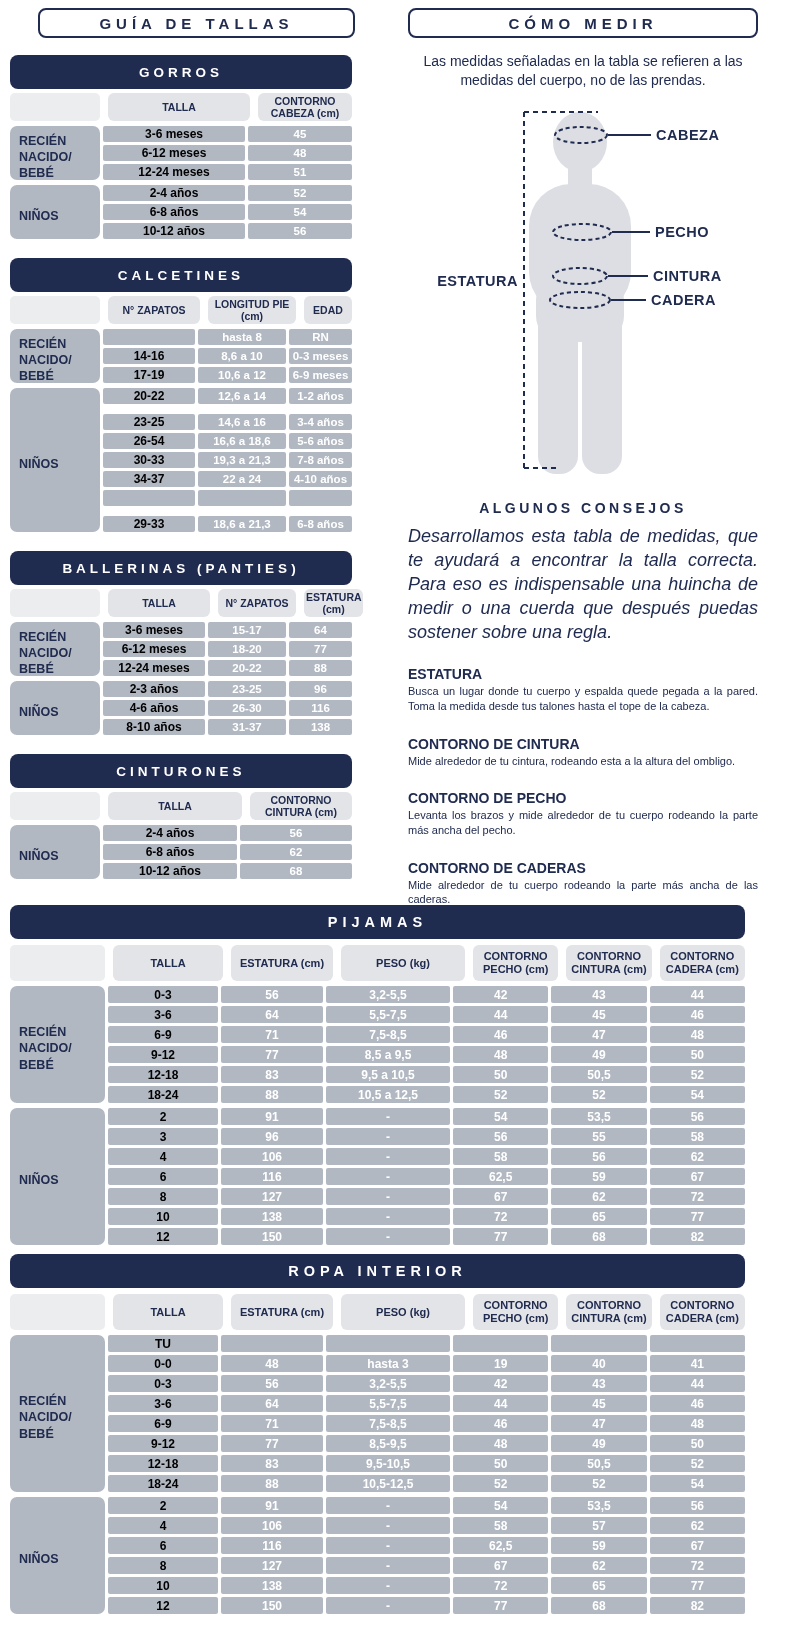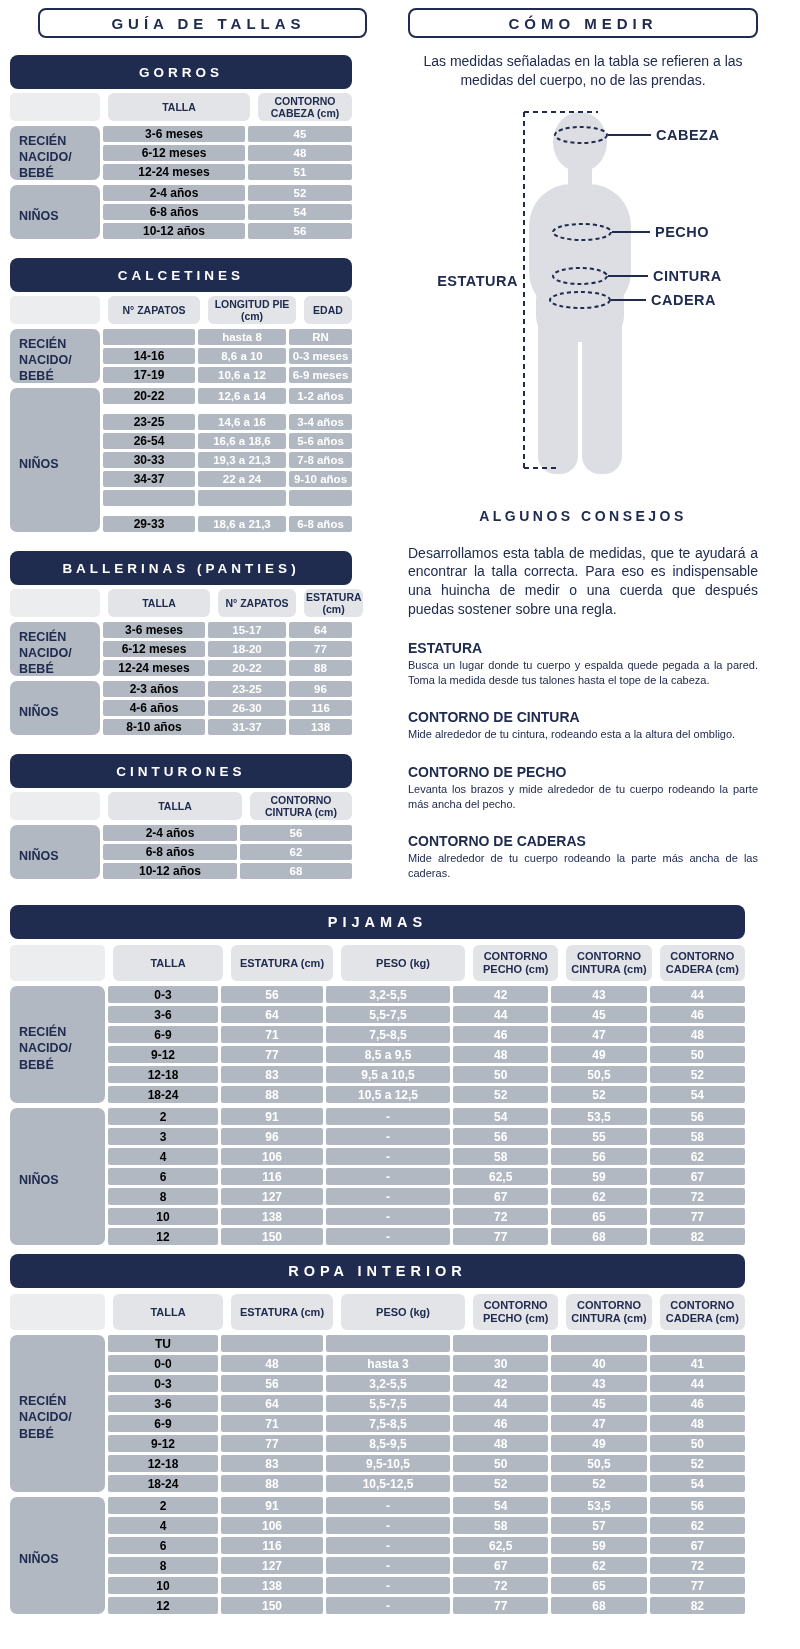--- a/index.html
+++ b/index.html
@@ -5,21 +5,21 @@
   html,body{margin:0;padding:0;}
   body{
     width:800px;height:1649px;position:relative;background:#fff;
     font-family:"Liberation Sans",sans-serif;color:#202b50;overflow:hidden;
   }
   .titlebox{
     border:2px solid #202b50;border-radius:8px;height:26px;
     display:flex;align-items:center;justify-content:center;
     font-weight:bold;font-size:15px;letter-spacing:5px;color:#202b50;background:#fff;
   }
-  #title-left{position:absolute;left:38px;top:8px;width:313px;padding-left:12px;}
+  #title-left{position:absolute;left:38px;top:8px;width:313px;}
   #left-tables{position:absolute;left:10px;top:55px;width:342px;}
   #right-col{position:absolute;left:408px;top:8px;width:350px;}
   #pijamas-sec{position:absolute;left:10px;top:905px;width:735px;}
   #ropa-sec{position:absolute;left:10px;top:1254px;width:735px;}
   .sec{margin-bottom:19px;}
   .bar{
     height:34px;background:#202b50;border-radius:8px;color:#fff;
     display:flex;align-items:center;justify-content:center;
     font-weight:bold;letter-spacing:4px;font-size:13.5px;
   }
@@ -47,22 +47,22 @@
   }
   .tbl-full .dcell{font-size:12px;}
   .dcell.first{color:#000000;font-size:12px;}
   .gcell{
     background:#b2b8c2;border-radius:7px;display:flex;align-items:center;
     font-weight:bold;font-size:12.5px;line-height:1.3;color:#202b50;padding:10px 4px 2px 9px;
   }
   .spacer{background:transparent;}
   .intro{margin-top:14px;text-align:center;font-size:14px;line-height:1.35;padding:0 4px;}
   .diagram{margin-top:16px;height:378px;position:relative;}
-  .tips-title{margin-top:24px;text-align:center;font-weight:bold;font-size:14px;letter-spacing:3.5px;}
-  .para{margin-top:20px;font-size:14px;line-height:1.33;text-align:justify;}
+  .tips-title{margin-top:16px;text-align:center;font-weight:bold;font-size:14px;letter-spacing:3.5px;}
+  .para{margin-top:9px;font-size:18px;line-height:1.33;text-align:justify;font-style:italic;}
   .tip-sec{margin-top:22px;}
   .tip-head{font-weight:bold;font-size:14px;}
   .tip-text{font-size:11px;line-height:1.33;text-align:justify;margin-top:2px;}
   svg text{font-family:"Liberation Sans",sans-serif;font-weight:bold;font-size:14.5px;fill:#202b50;letter-spacing:0.5px;}
 </style>
 </head>
 <body>
 
 <div id="title-left" class="titlebox">GUÍA DE TALLAS</div>
 
@@ -126,21 +126,21 @@
           <div class="dcell">14,6 a 16</div>
           <div class="dcell">3-4 años</div>
           <div class="dcell first">26-54</div>
           <div class="dcell">16,6 a 18,6</div>
           <div class="dcell">5-6 años</div>
           <div class="dcell first">30-33</div>
           <div class="dcell">19,3 a 21,3</div>
           <div class="dcell">7-8 años</div>
           <div class="dcell first">34-37</div>
           <div class="dcell">22 a 24</div>
-          <div class="dcell">9-10 años</div>
+          <div class="dcell">4-10 años</div>
           <div class="dcell first"></div>
           <div class="dcell"></div>
           <div class="dcell"></div>
           <div class="spacer" style="grid-column: 2 / -1;"></div>
           <div class="dcell first">29-33</div>
           <div class="dcell">18,6 a 21,3</div>
           <div class="dcell">6-8 años</div>
         </div>
       </div>
   </div>
@@ -371,21 +371,21 @@
         <div class="gcell" style="grid-row: 1 / span 8;">RECIÉN NACIDO/ BEBÉ</div>
         <div class="dcell first">TU</div>
         <div class="dcell"></div>
         <div class="dcell"></div>
         <div class="dcell"></div>
         <div class="dcell"></div>
         <div class="dcell"></div>
         <div class="dcell first">0-0</div>
         <div class="dcell">48</div>
         <div class="dcell">hasta 3</div>
-        <div class="dcell">30</div>
+        <div class="dcell">19</div>
         <div class="dcell">40</div>
         <div class="dcell">41</div>
         <div class="dcell first">0-3</div>
         <div class="dcell">56</div>
         <div class="dcell">3,2-5,5</div>
         <div class="dcell">42</div>
         <div class="dcell">43</div>
         <div class="dcell">44</div>
         <div class="dcell first">3-6</div>
         <div class="dcell">64</div>

